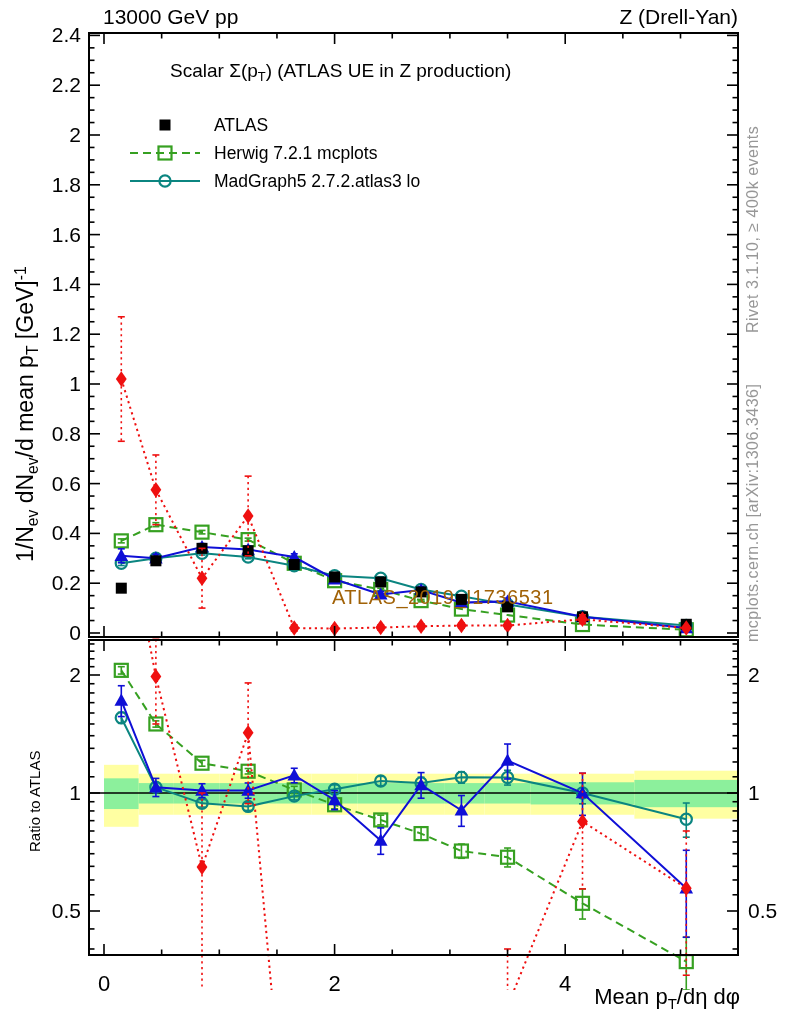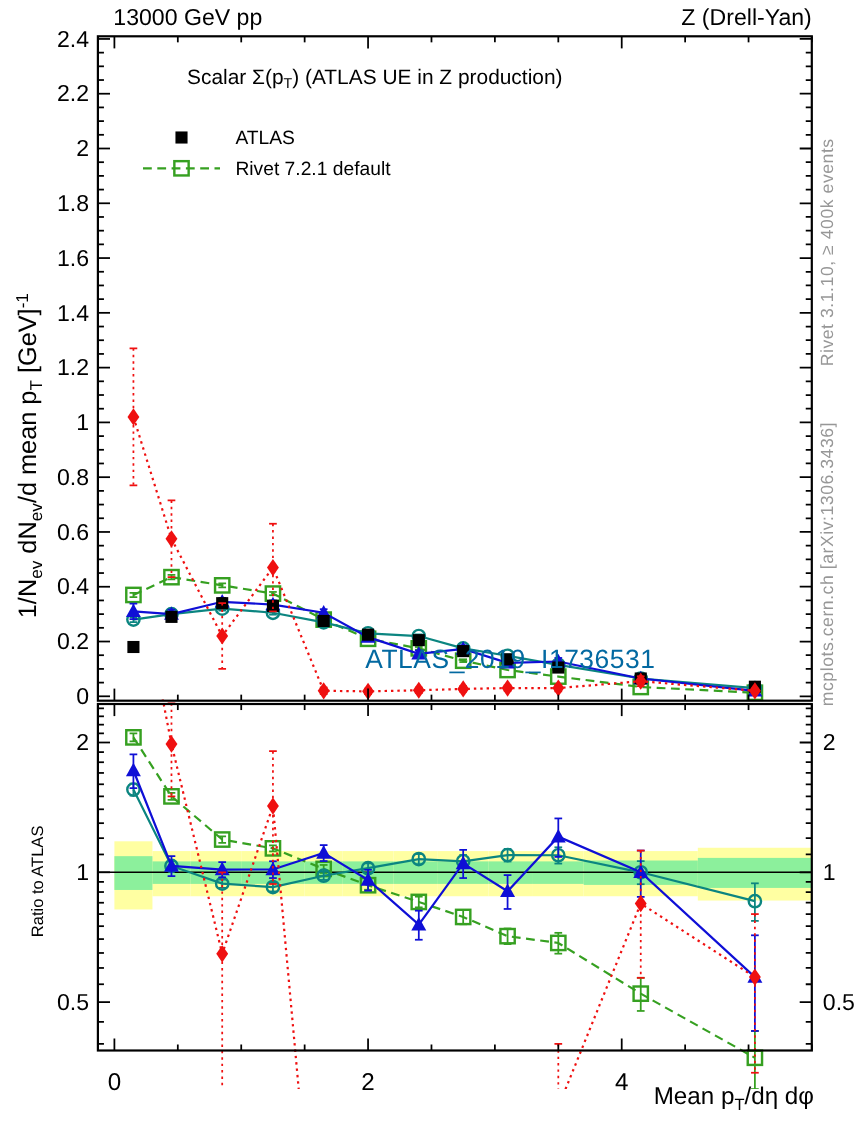--- a/index.html
+++ b/index.html
@@ -6,21 +6,21 @@
   #page{position:relative;width:786px;height:1024px;background:#fff;overflow:hidden;
         font-family:"Liberation Sans", sans-serif;color:#000;}
   #plot-svg{position:absolute;left:0;top:0;}
   .ov{position:absolute;white-space:nowrap;}
   .hdr{font-size:21px;color:#000;}
   .title{font-size:19px;text-align:left;}
   .rot{transform:rotate(-90deg);transform-origin:0 0;}
   .ylab-main{font-size:23px;}
   .ylab-ratio{font-size:15px;}
   .sidenote{font-size:16px;color:#979797;letter-spacing:.5px;}
-  .watermark{font-size:24px;color:#0369a1;letter-spacing:.5px;}
+  .watermark{font-size:20px;color:#a16207;letter-spacing:.5px;}
   .xlab{font-size:22px;}
   .sub{font-size:68%;vertical-align:-28%;}
   .sup{font-size:68%;vertical-align:40%;}
   #legend{position:absolute;left:126px;top:111px;}
   .leg-row{display:flex;align-items:center;height:28px;}
   .leg-sample{width:78px;height:20px;flex:0 0 78px;}
   .leg-label{margin-left:10px;font-size:17.5px;}
 </style>
 </head>
 <body>
@@ -737,16 +737,23 @@
         <svg class="leg-sample" width="78" height="20">
           <rect x="33.5" y="4.5" width="11" height="11" fill="#000000"></rect>
         </svg>
         <span class="leg-label">ATLAS</span>
       </div>
       <div class="leg-row">
         <svg class="leg-sample" width="78" height="20">
           <line x1="4" y1="10" x2="74" y2="10" stroke="#36a021" stroke-width="2" stroke-dasharray="8,5"></line>
           <rect x="32.5" y="3.5" width="13" height="13" fill="#fff" fill-opacity="0" stroke="#36a021" stroke-width="2.2"></rect>
         </svg>
-        <span class="leg-label">Rivet 7.2.1 default</span>
+        <span class="leg-label">Herwig 7.2.1 mcplots</span>
+      </div>
+      <div class="leg-row">
+        <svg class="leg-sample" width="78" height="20">
+          <line x1="4" y1="10" x2="74" y2="10" stroke="#0b8580" stroke-width="2"></line>
+          <circle cx="39" cy="10" r="5.6" fill="#fff" fill-opacity="0" stroke="#0b8580" stroke-width="2.2"></circle>
+        </svg>
+        <span class="leg-label">MadGraph5 2.7.2.atlas3 lo</span>
       </div>
     </div>
 </div>
 
 </body></html>

